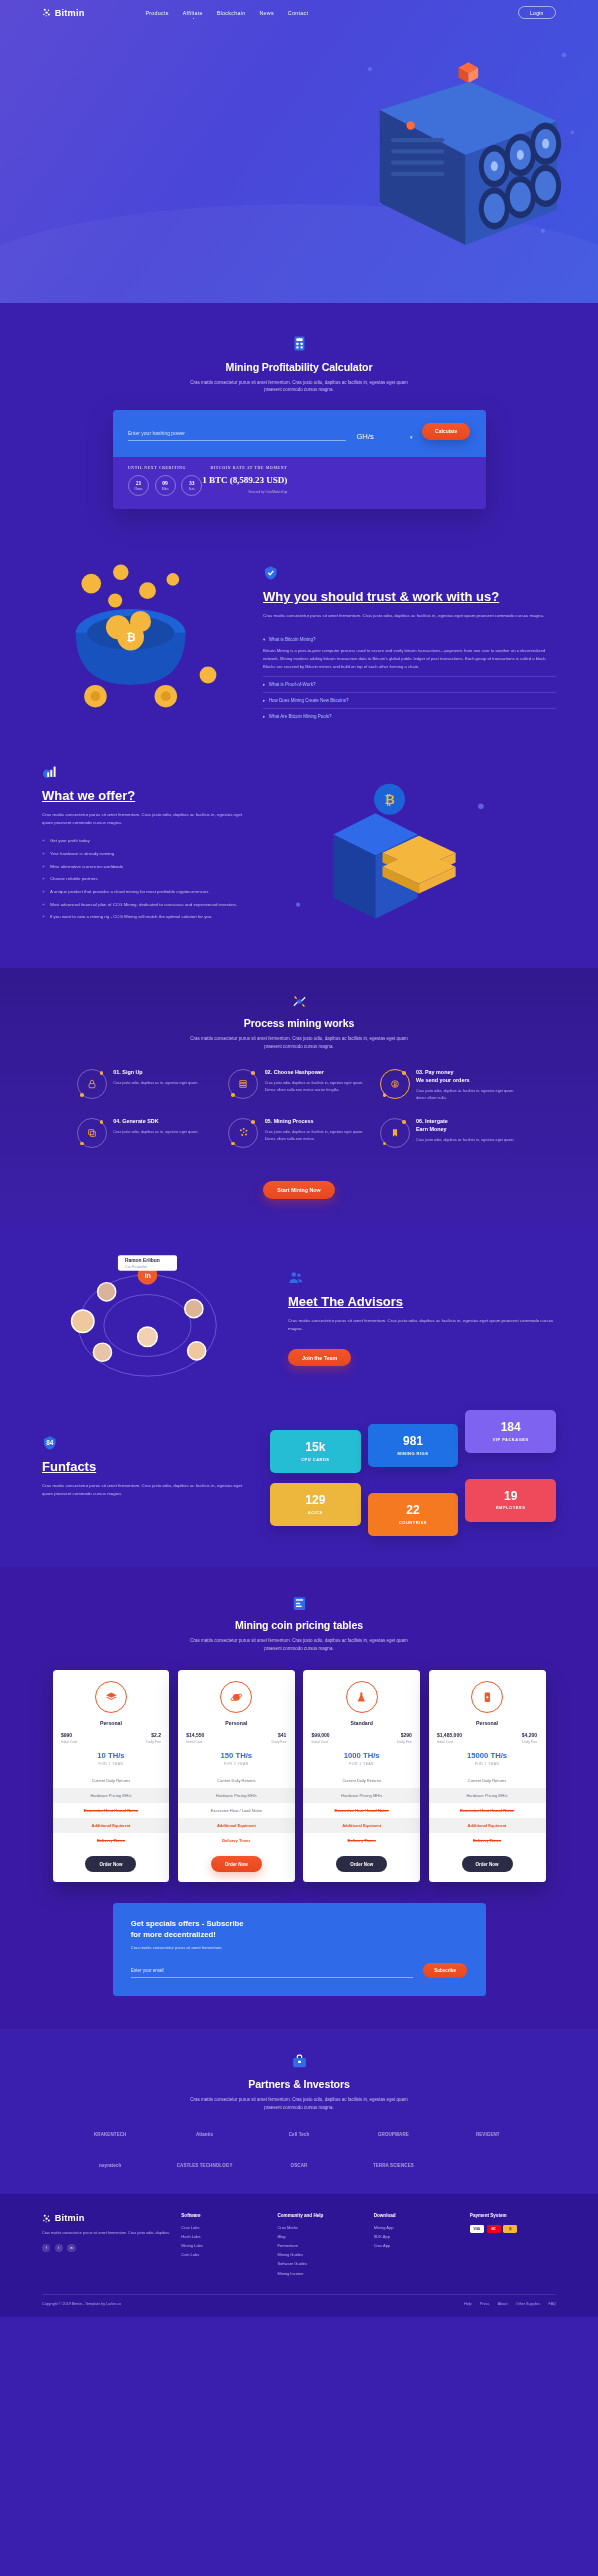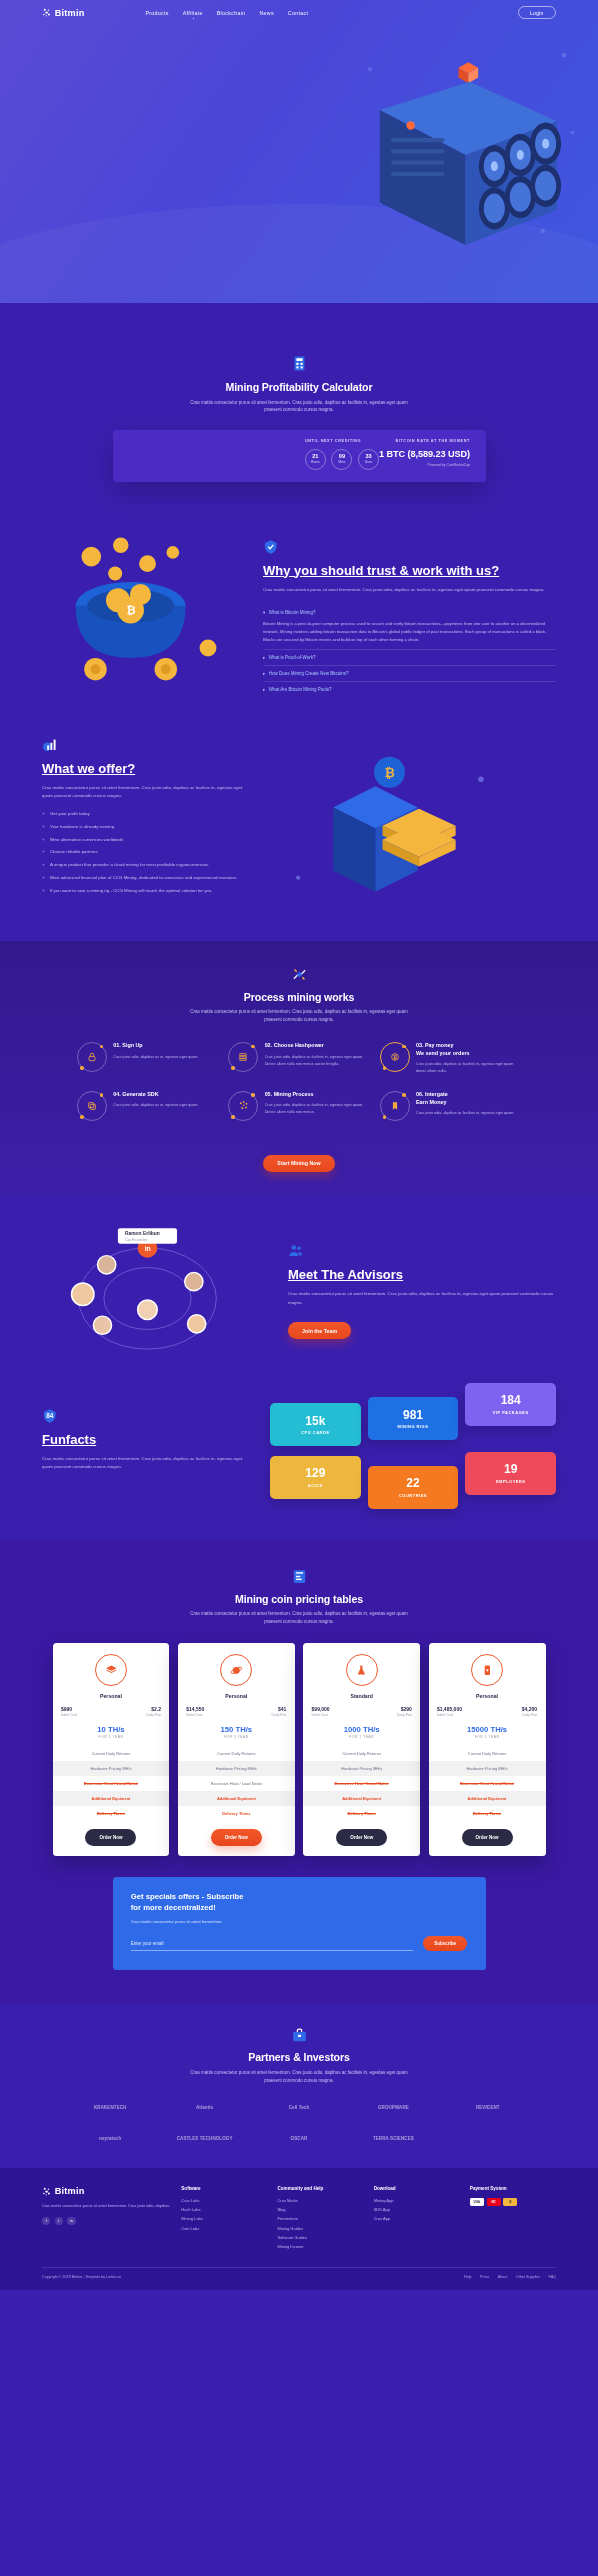--- a/index.html
+++ b/index.html
@@ -36,37 +36,37 @@
   .hero h1 { font-size:17px; line-height:1.22; font-weight:bold; letter-spacing:-0.3px; }
   .btn-orange {
     display:inline-block; margin-top:15.5px; background:linear-gradient(180deg,#f2562a,#e8471d);
     border:none; border-radius:14px; color:#fff; font-size:5.3px; font-weight:bold;
     padding:5.6px 14px; cursor:pointer; box-shadow:0 4.2px 10px rgba(230,60,20,.35);
   }
   
   .rig { position:absolute; right:12.7px; top:27px; width:232px; height:239px; z-index:3;}
 
   
-  .calc-sec { background:#3a1fae; padding:52px 0 24px; position:relative;}
+  .calc-sec { background:#3a1fae; padding:32px 0 24px; position:relative;}
   .sec-title { text-align:center; font-size:10.6px; font-weight:bold; letter-spacing:-0.1px;}
   .sec-sub { text-align:center; font-size:4.5px; line-height:1.75; color:#c7bdf3; margin:5.6px auto 0; width:232px;}
   .calc-card { width:373px; margin:15.5px auto 0; border-radius:3.5px; overflow:hidden; box-shadow:0 10px 28px rgba(0,0,0,.22);}
   .calc-top { background:#2f6ae8; padding:12.7px 15.5px 15.5px; display:flex; align-items:flex-end; gap:10px;}
   .calc-field { flex:1; }
   .calc-field input, .calc-field .sel {
     width:100%; background:transparent; border:none; border-bottom:0.7px solid rgba(255,255,255,.45);
     color:#fff; font-size:5px; padding:2.8px 0 4.2px; font-family:inherit; outline:none;
   }
   .calc-field input::placeholder { color:rgba(255,255,255,.8);}
   .calc-unit { width:56px; position:relative;}
   .calc-unit .sel { display:flex; justify-content:space-between; align-items:center;}
   .chev { font-size:5px; opacity:.8;}
   .calc-btn { background:linear-gradient(180deg,#f2562a,#e8471d); border:none; border-radius:14px; color:#fff;
     font-size:5px; font-weight:bold; padding:5.6px 12.7px; cursor:pointer; box-shadow:0 4.2px 10px rgba(0,0,0,.2); margin-bottom:1.4px;}
-  .calc-bot { background:#4a2bc4; padding:9.2px 15.5px 12.7px; display:flex; justify-content:flex-end;}
+  .calc-bot { background:#4a2bc4; padding:9.2px 15.5px 12.7px; display:flex; justify-content:flex-start;font-family:Liberation Serif, serif;}
   .mini-label { font-size:3.8px; font-weight:bold; letter-spacing:0.6px; color:#d6cdf7; margin-bottom:5.6px;}
   .timers { display:flex; gap:5.6px;}
   .timer { width:21px;height:21px;border:0.7px solid rgba(255,255,255,.35); border-radius:50%;
     display:flex;flex-direction:column;align-items:center;justify-content:center;}
   .timer b { font-size:5.6px; line-height:1;}
   .timer span { font-size:3.2px; opacity:.75; margin-top:0.7px;}
   .rate-col { text-align:right;}
   .rate { font-size:9.2px; font-weight:bold; letter-spacing:-0.1px;}
   .powered { font-size:3.4px; color:#c0b5ee; margin-top:4.2px;}
 
@@ -263,20 +263,32 @@
             <rect x="13.5" y="11" width="3" height="3" rx=".6"></rect>
         <rect x="7.5" y="16" width="3" height="3" rx=".6"></rect>
             <rect x="13.5" y="16" width="3" height="3" rx=".6"></rect>
           </g>
       </svg>
     </div>
     <h2 class="sec-title">Mining Profitability Calculator</h2>
     <p class="sec-sub">Cras mattis consectetur purus sit amet fermentum. Cras justo odio, dapibus ac facilisis in, egestas eget quam praesent commodo cursus magna.</p>
 
     <div class="calc-card">
+      <div class="calc-top">
+        <div class="calc-field">
+          <input type="text" placeholder="Enter your hashing power" style="">
+        </div>
+        <div class="calc-unit">
+          <div class="sel">
+            <span>GH/s</span>
+            <span class="chev">▾</span>
+          </div>
+        </div>
+        <button class="calc-btn">Calculate</button>
+      </div>
       <div class="calc-bot">
         <div>
           <div class="mini-label">UNTIL NEXT CREDITING</div>
           <div class="timers">
             <div class="timer">
               <b>21</b>
               <span>Hours</span>
             </div>
             <div class="timer">
               <b>09</b>

